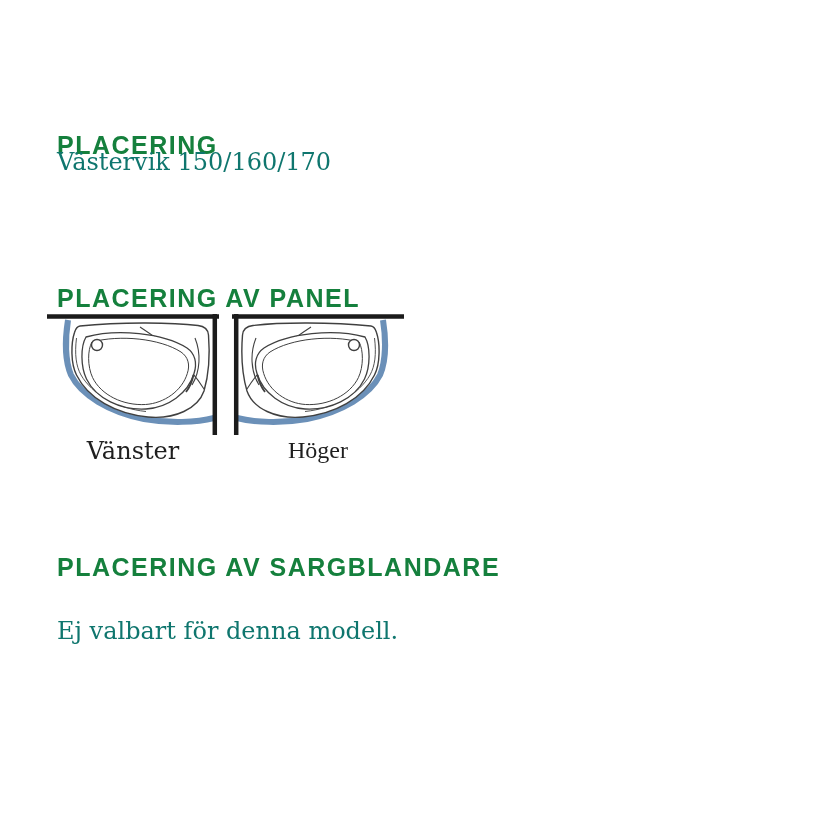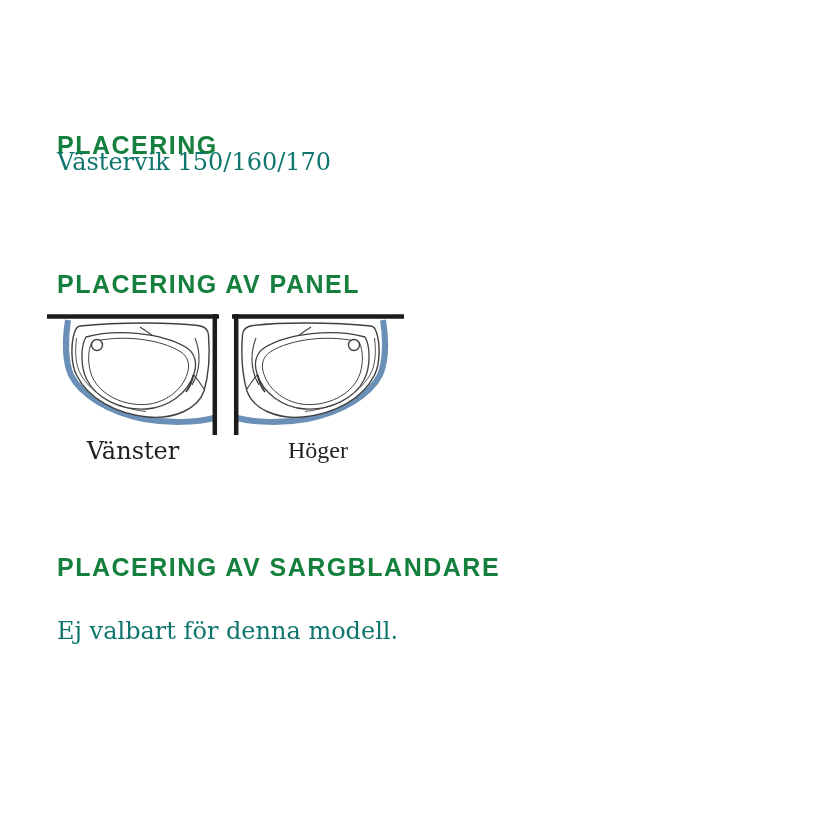--- a/index.html
+++ b/index.html
@@ -13,21 +13,21 @@
     font-weight:700;font-size:25px;line-height:1.1;
     letter-spacing:1.5px;color:#15803d;white-space:nowrap;
   }
   .serif-text{
     position:absolute;left:57px;
     font-family:"DejaVu Serif","Liberation Serif",serif;
     font-size:24px;line-height:1.2;color:#0f766e;white-space:nowrap;
   }
   #h-placering{top:111px;}
   #subtitle{top:148px;}
-  #h-panel{top:250px;}
+  #h-panel{top:264px;}
   #h-sarg{top:533px;text-align:center;}
   #note{top:617px;}
   .diagram-wrap{position:absolute;top:314px;left:0;width:726px;height:150px;}
   .tub{position:absolute;top:0;width:172px;height:122px;cursor:pointer;}
   #tub-left{left:47px;}
   #tub-right{left:232px;}
   #tub-right svg{transform:scaleX(-1);}
   .tub svg{display:block;width:172px;height:122px;}
   .tub-label{
     position:absolute;top:123px;width:172px;text-align:center;

